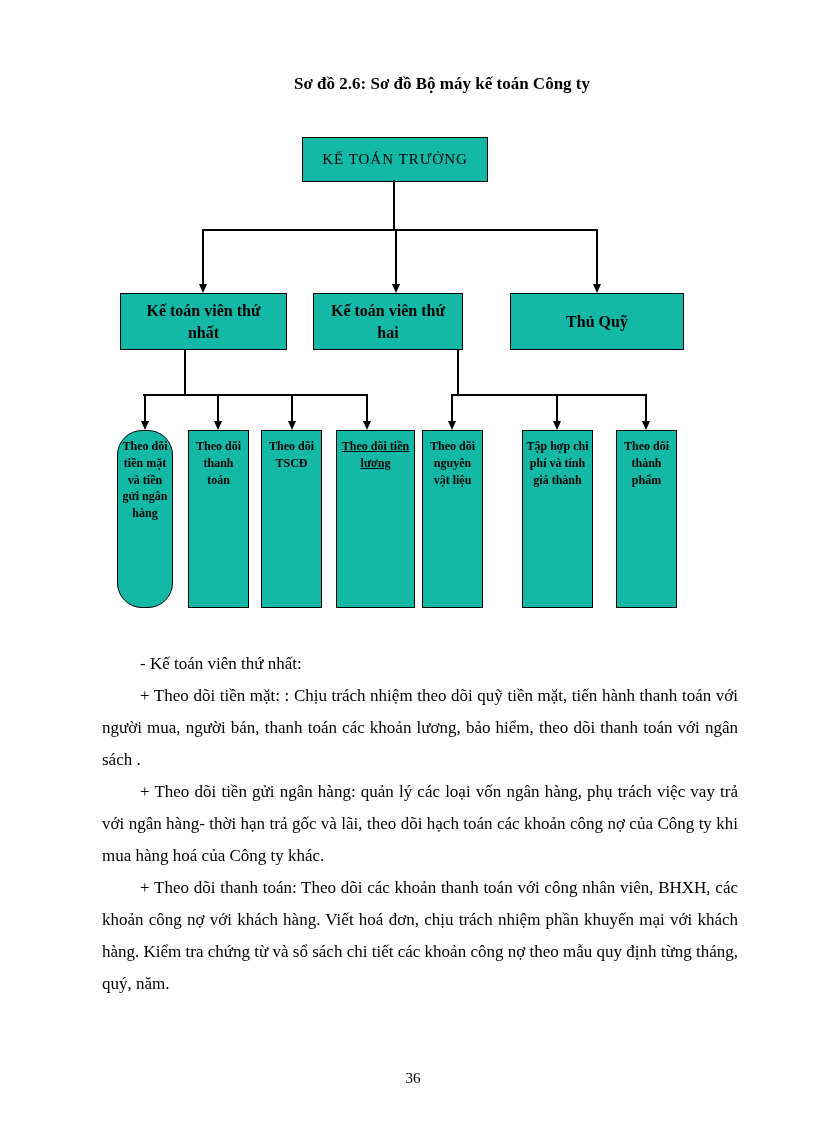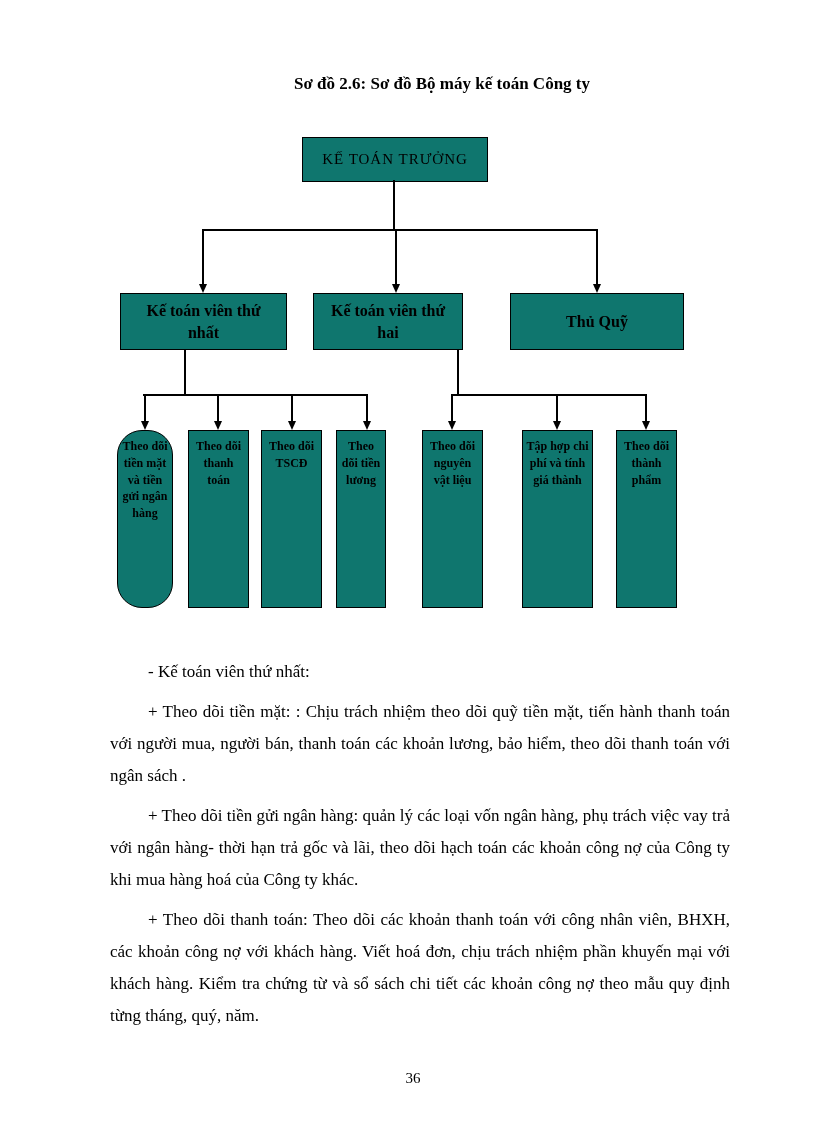--- a/index.html
+++ b/index.html
@@ -22,21 +22,21 @@
     left: 0;
     width: 100%;
     text-align: center;
     font-weight: bold;
     font-size: 17px;
     margin-left: 34px;
   }
   .box {
     position: absolute;
     border: 1px solid #000;
-    background: #0f766e;
+    background: #14b8a6;
     text-align: center;
   }
   .root-box {
     left: 302px; top: 137px; width: 184px; height: 43px;
     font-size: 15px;
     letter-spacing: 1px;
     display: flex; align-items: center; justify-content: center;
   }
   .l2-box {
     top: 293px; height: 57px;
@@ -54,21 +54,21 @@
     top: 430px; height: 178px;
     font-weight: bold;
     font-size: 12px;
     line-height: 1.4;
     padding: 7px 3px 0 3px;
     box-sizing: border-box;
   }
   .sub-box.s1 { left: 117px; width: 56px; border-radius: 25px; }
   .sub-box.s2 { left: 188px; width: 61px; }
   .sub-box.s3 { left: 261px; width: 61px; }
-  .sub-box.s4 { left: 336px; width: 50px; }
+  .sub-box.s4 { left: 336px; width: 79px; text-decoration: underline; }
   .sub-box.s5 { left: 422px; width: 61px; }
   .sub-box.s6 { left: 522px; width: 71px; }
   .sub-box.s7 { left: 616px; width: 61px; }
   .hline { position: absolute; height: 2px; background: #000; }
   .vline { position: absolute; width: 2px; background: #000; }
   .arrowhead {
     position: absolute;
     width: 0; height: 0;
     border-left: 4px solid transparent;
     border-right: 4px solid transparent;
@@ -76,21 +76,21 @@
   }
   .body-text {
     position: absolute;
     left: 102px;
     top: 648px;
     width: 636px;
     font-size: 17px;
     line-height: 32px;
     text-align: justify;
   }
-  .body-text p { margin: 8px; text-indent: 38px; }
+  .body-text p { margin: 0; text-indent: 38px; }
   .page-number {
     position: absolute;
     top: 1070px;
     left: 5px;
     width: 100%;
     text-align: center;
     font-size: 15px;
   }
 </style>
 </head>

